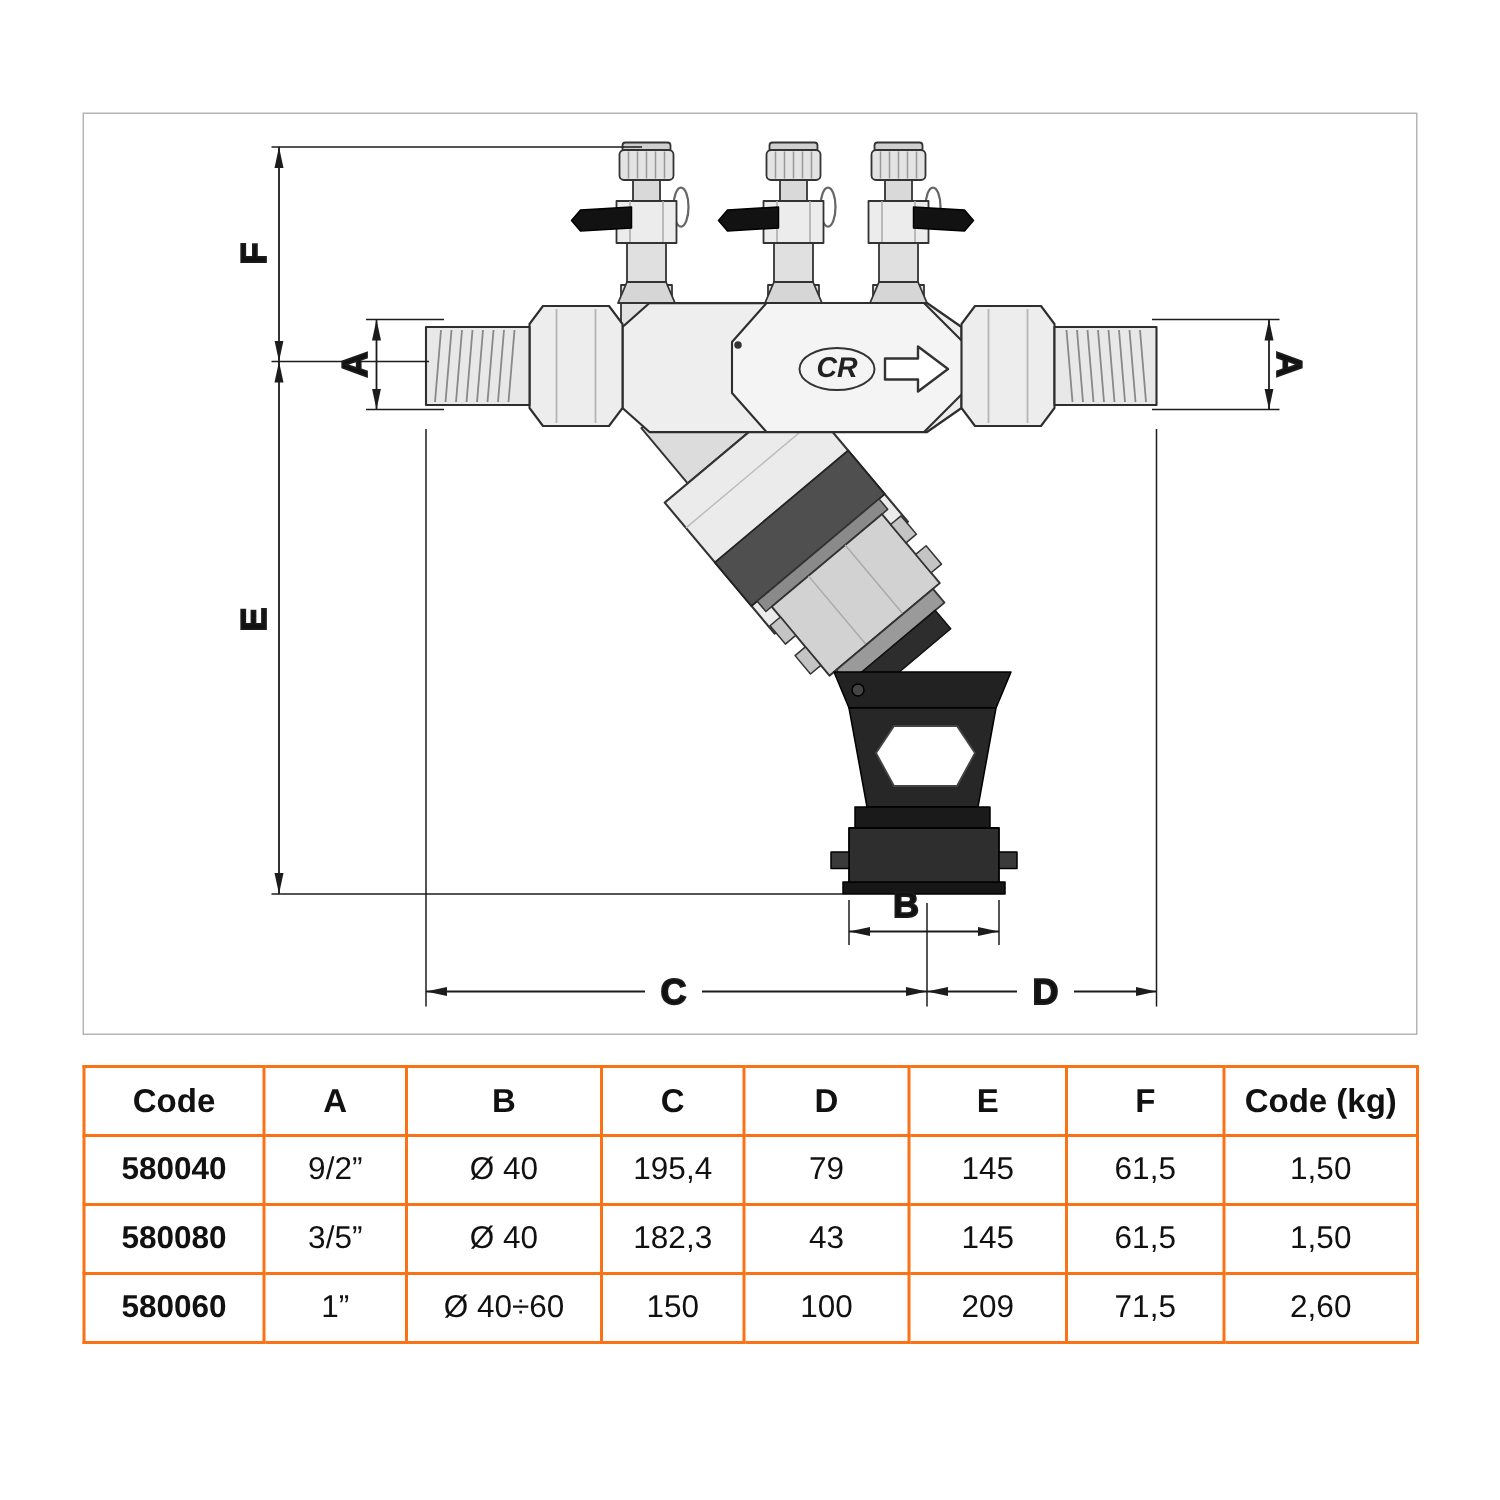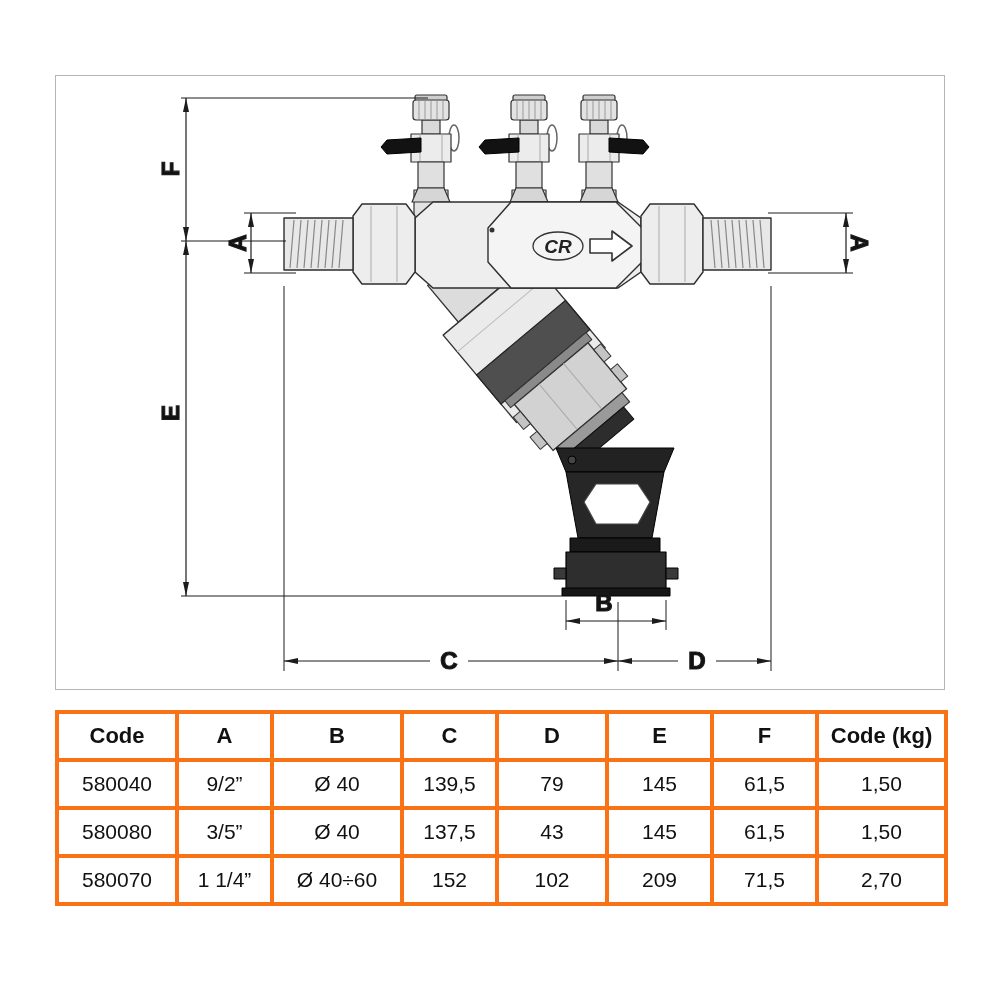--- a/index.html
+++ b/index.html
@@ -25,29 +25,29 @@
     font-family:"Liberation Sans", sans-serif;
     font-weight:bold; font-style:italic; font-size:19px; fill:#222;
   }
 
   table.dim-table {
     position:absolute; left:55px; top:710px; width:889px;
     border-collapse:collapse; table-layout:fixed;
     background:#fff;
   }
   .dim-table th, .dim-table td {
-    border:4px solid #f97316;
+    border:2px solid #f97316;
     text-align:center; vertical-align:middle;
     height:44px; font-size:21px; padding:0 2px;
     white-space:nowrap; overflow:hidden;
   }
   .dim-table th { font-weight:bold; font-size:22px; }
   .dim-table td { font-weight:normal; }
-  .code-prefix { font-weight:normal;text-align:center; }
-  .code-suffix { font-weight:normal; }
+  .code-prefix { font-weight:bold;text-align:center; }
+  .code-suffix { font-weight:bold; }
 </style>
 </head>
 <body>
 
 <div class="frame">
 <svg viewBox="0 0 888 613">
   <defs>
     <marker id="arr" markerWidth="15" markerHeight="9" refX="14" refY="4" orient="auto-start-reverse" markerUnits="userSpaceOnUse">
       <path d="M14,4 L0,1 L0,7 Z" fill="#1c1c1c"></path>
     </marker>
@@ -213,40 +213,40 @@
       <th>E</th>
       <th>F</th>
       <th>Code (kg)</th>
     </tr>
   </thead>
   <tbody>
     <tr>
       <td><span class="code-prefix">580</span><span class="code-suffix">040</span></td>
       <td>9/2”</td>
       <td>Ø 40</td>
-      <td>139,5</td>
+      <td>195,4</td>
       <td>79</td>
       <td>145</td>
       <td>61,5</td>
       <td>1,50</td>
     </tr>
     <tr>
       <td><span class="code-prefix">580</span><span class="code-suffix">080</span></td>
       <td>3/5”</td>
       <td>Ø 40</td>
-      <td>137,5</td>
+      <td>182,3</td>
       <td>43</td>
       <td>145</td>
       <td>61,5</td>
       <td>1,50</td>
     </tr>
     <tr>
-      <td><span class="code-prefix">580</span><span class="code-suffix">070</span></td>
-      <td>1 1/4”</td>
+      <td><span class="code-prefix">580</span><span class="code-suffix">060</span></td>
+      <td>1”</td>
       <td>Ø 40÷60</td>
-      <td>152</td>
-      <td>102</td>
+      <td>150</td>
+      <td>100</td>
       <td>209</td>
       <td>71,5</td>
-      <td>2,70</td>
+      <td>2,60</td>
     </tr>
   </tbody>
 </table>
 
 </body></html>

